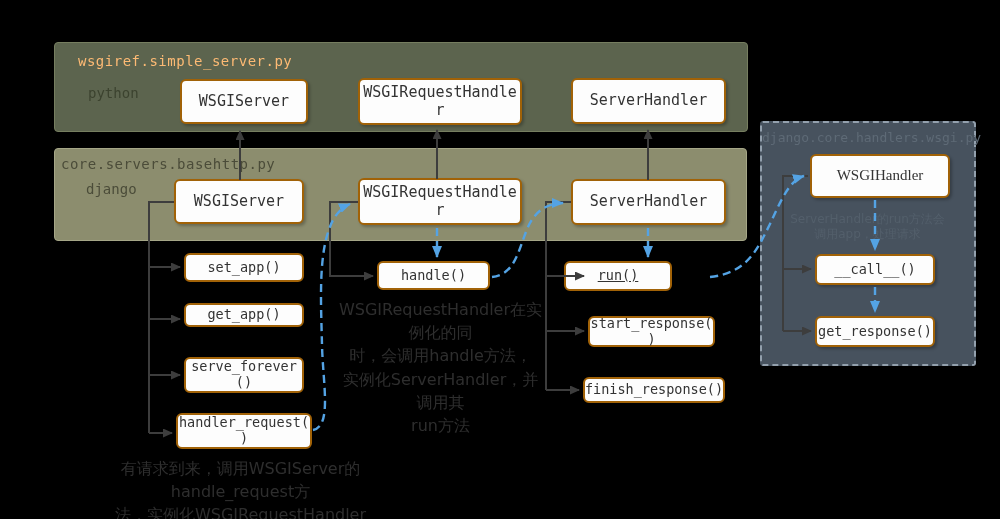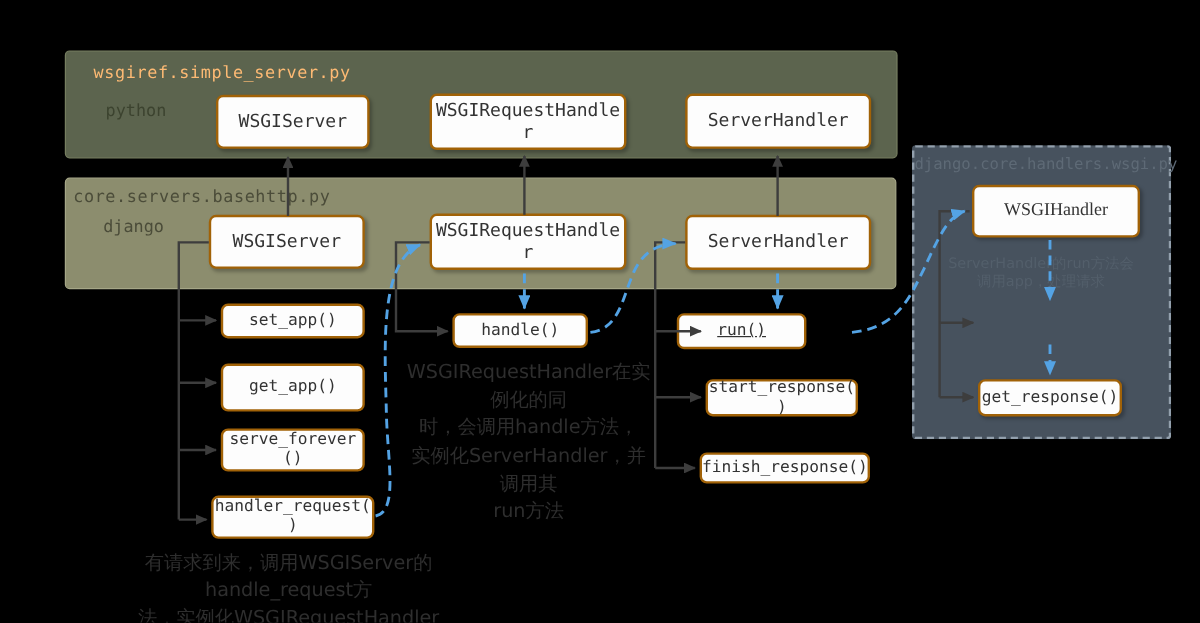--- a/index.html
+++ b/index.html
@@ -64,34 +64,35 @@
   <div class="node cls" style="left:358px;top:78px;width:164px;height:47px;">WSGIRequestHandle
 r</div>
   <div class="node cls" style="left:571px;top:78px;width:155px;height:46px;">ServerHandler</div>
 
   <div class="node cls" style="left:174px;top:179px;width:130px;height:45px;">WSGIServer</div>
   <div class="node cls" style="left:358px;top:178px;width:164px;height:47px;">WSGIRequestHandle
 r</div>
   <div class="node cls" style="left:571px;top:179px;width:155px;height:46px;">ServerHandler</div>
 
   <div class="node method" style="left:184px;top:253px;width:120px;height:29px;text-align:right;">set_app()</div>
-  <div class="node method" style="left:184px;top:303px;width:120px;height:40px;">get_app()</div>
+  <div class="node method" style="left:184px;top:303px;width:120px;height:24px;">get_app()</div>
   <div class="node method" style="left:184px;top:357px;width:120px;height:36px;">serve_forever
 ()</div>
   <div class="node method" style="left:176px;top:413px;width:136px;height:36px;">handler_request(
 )</div>
 
   <div class="node method" style="left:377px;top:261px;width:113px;height:29px;">handle()</div>
 
   <div class="node method" style="left:564px;top:261px;width:108px;height:30px;text-decoration:underline;">run()</div>
   <div class="node method" style="left:588px;top:316px;width:127px;height:31px;">start_response(
 )</div>
   <div class="node method" style="left:583px;top:377px;width:142px;height:26px;">finish_response()</div>
 
   <div class="node cls" style="left:810px;top:154px;width:140px;height:44px;font-family:Liberation Serif, serif;">WSGIHandler</div>
+  <div class="node method" style="left:815px;top:254px;width:120px;height:31px;">__call__()</div>
   <div class="node method" style="left:815px;top:316px;width:120px;height:31px;">get_response()</div>
 
   <div class="annotation" id="annotation-handle">WSGIRequestHandler在实例化的同
 时，会调用handle方法，
 实例化ServerHandler，并调用其
 run方法</div>
   <div class="annotation" id="annotation-request">有请求到来，调用WSGIServer的handle_request方
 法，实例化WSGIRequestHandler</div>
 
   <svg id="connector-overlay" width="1000" height="519">

